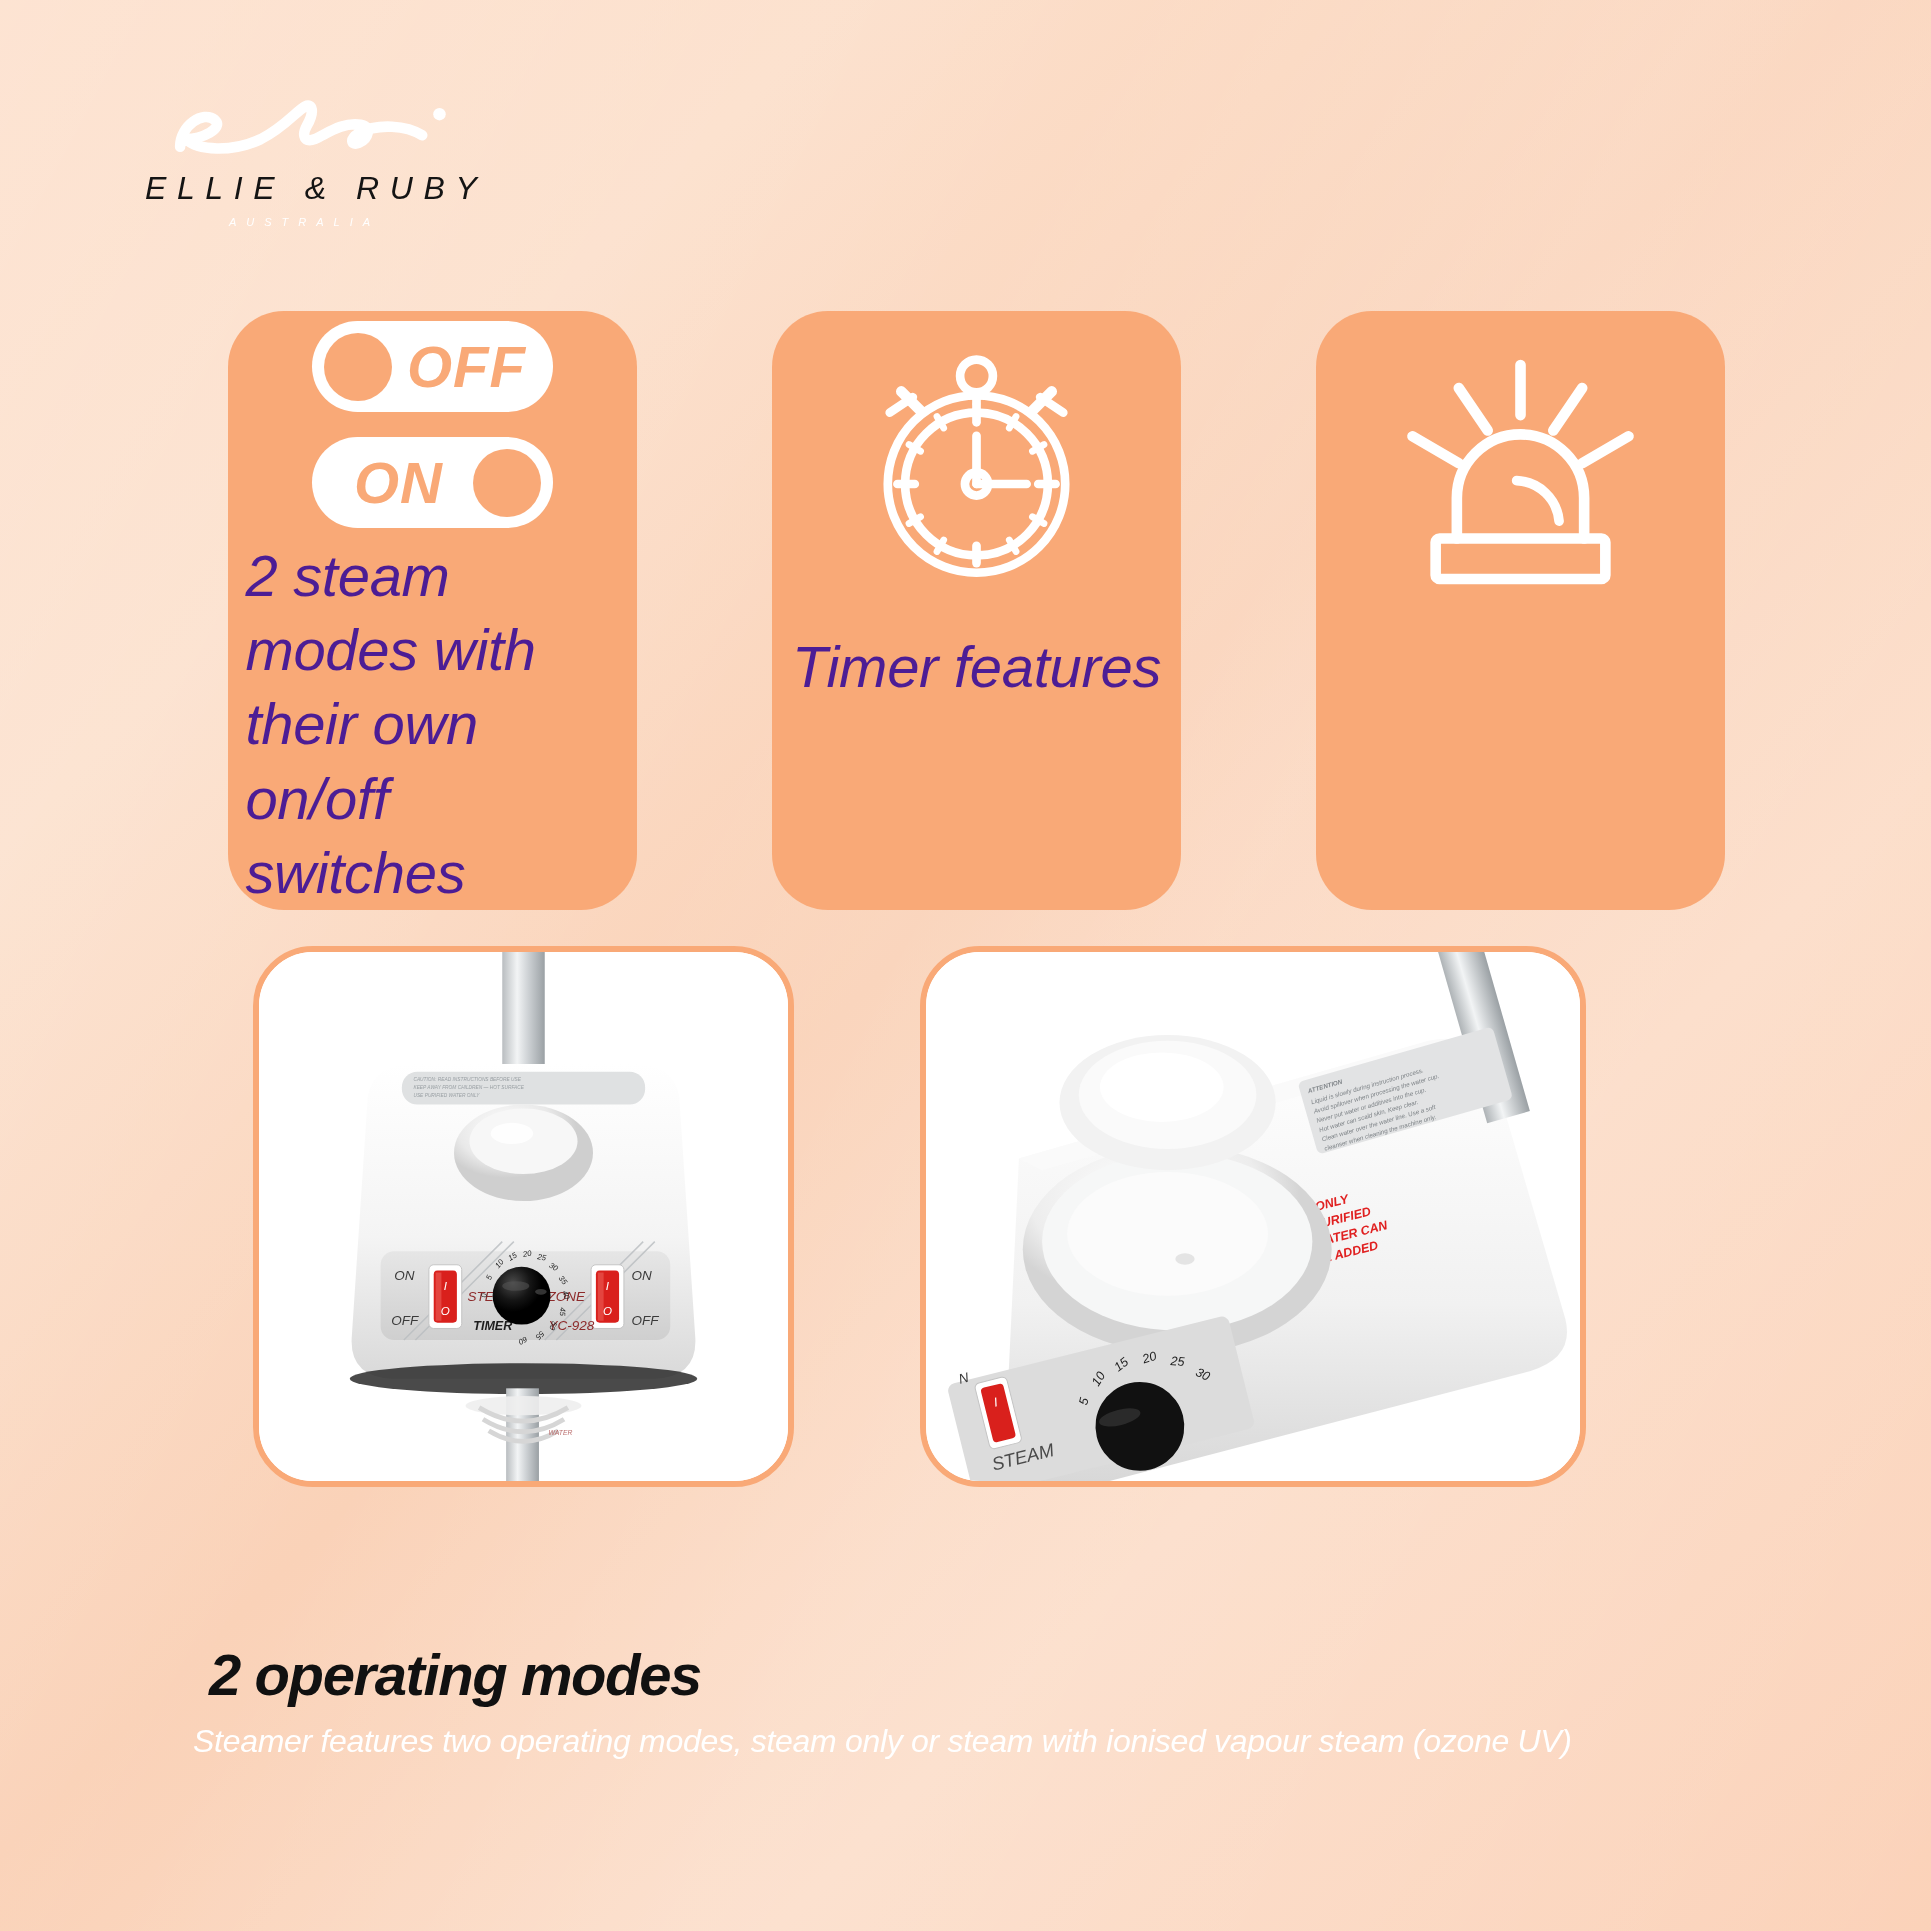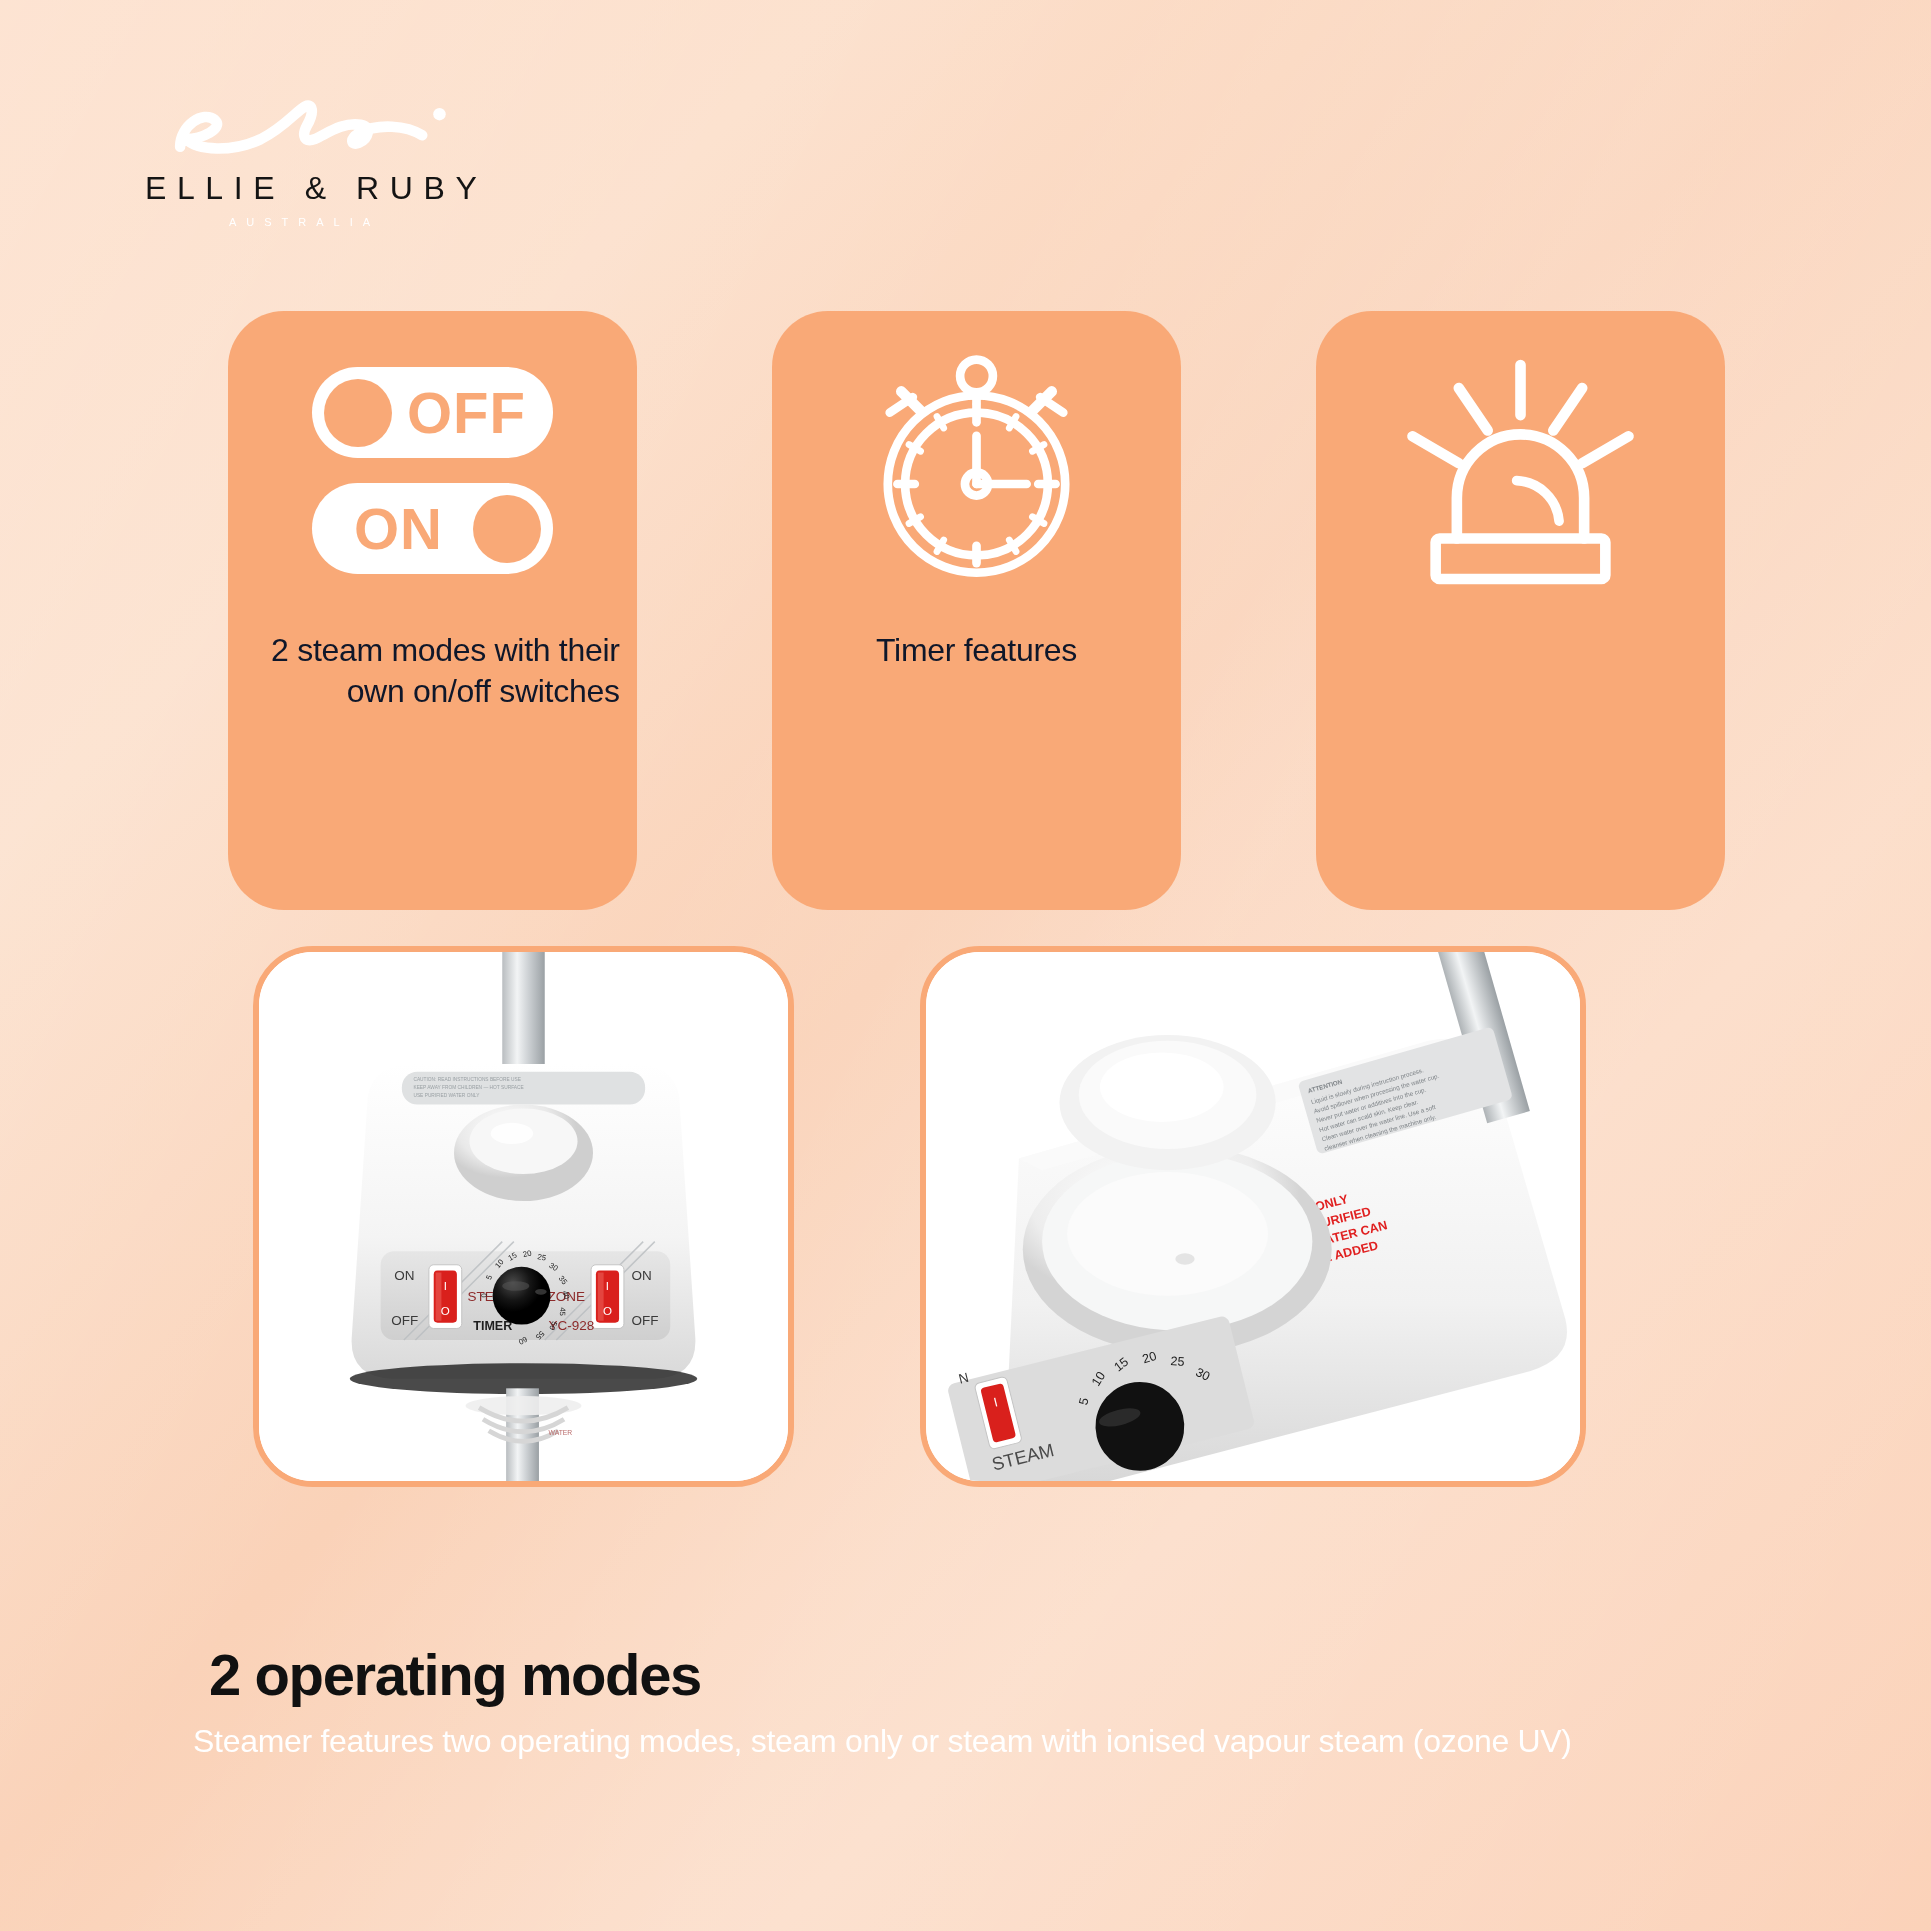--- a/index.html
+++ b/index.html
@@ -6,20 +6,21 @@
   body{
     width:1931px;height:1931px;overflow:hidden;
     font-family:"Liberation Sans", sans-serif;
     background:#FCD5BC;
   }
   .page{
     position:relative;width:1931px;height:1931px;
     background:
       linear-gradient(135deg,#FDDCC6 0%,#FCE0CC 22%,#FAD2B8 48%,#FCDCC7 70%,#FBD2B9 100%);
     overflow:hidden;
+    font-style:italic;
   }
   .page:before{
     content:"";position:absolute;inset:0;
     background:linear-gradient(118deg,rgba(255,255,255,.22) 0%,rgba(255,255,255,0) 38%,rgba(255,255,255,.16) 58%,rgba(255,255,255,0) 100%);
     pointer-events:none;
   }
 
   
   .logo{position:absolute;left:145px;top:93px;width:319px;text-align:center;}
   .logo-script{height:73px;position:relative;}
@@ -34,21 +35,21 @@
   }
 
   
   .cards{position:absolute;left:228px;top:311px;width:1498px;height:599px;display:flex;gap:135px;}
   .card{
     width:409px;height:599px;background:#F9A977;border-radius:56px;
     display:flex;flex-direction:column;align-items:center;
   }
   .card .icon-wrap{height:319px;display:flex;align-items:center;justify-content:center;width:100%;}
   .card .caption{
-    font-size:32px;line-height:1.28;color:#0f172a;text-align:right;
+    font-size:58px;line-height:1.28;color:#4c1d95;text-align:left;
     padding:0 17.4px;font-weight:400;letter-spacing:-0.3px;
   }
 
   
   .toggles{display:flex;flex-direction:column;gap:25px;align-items:center;}
   .toggle{
     width:241px;height:91px;background:#ffffff;border-radius:48px;
     display:flex;align-items:center;padding:0 11.6px;box-sizing:border-box;
   }
   .toggle.off{justify-content:flex-start;}

